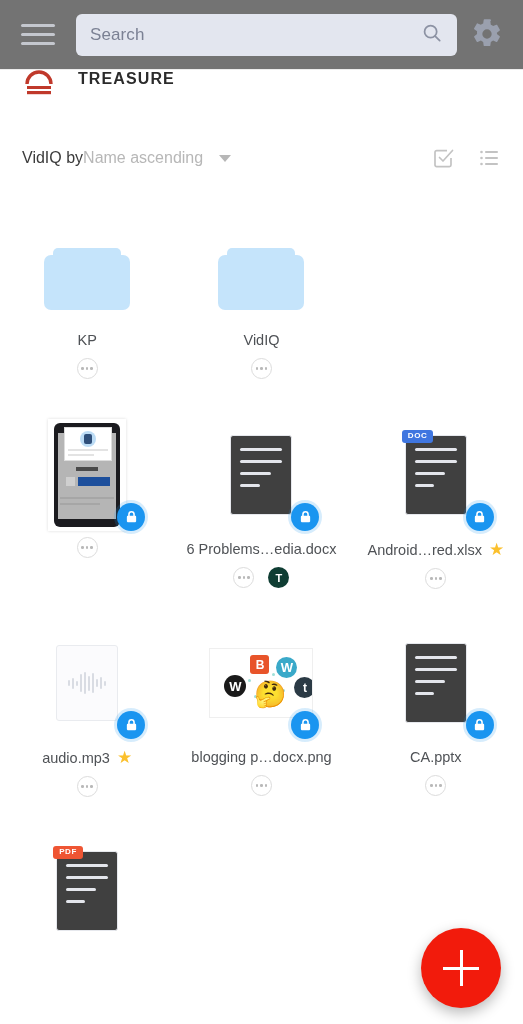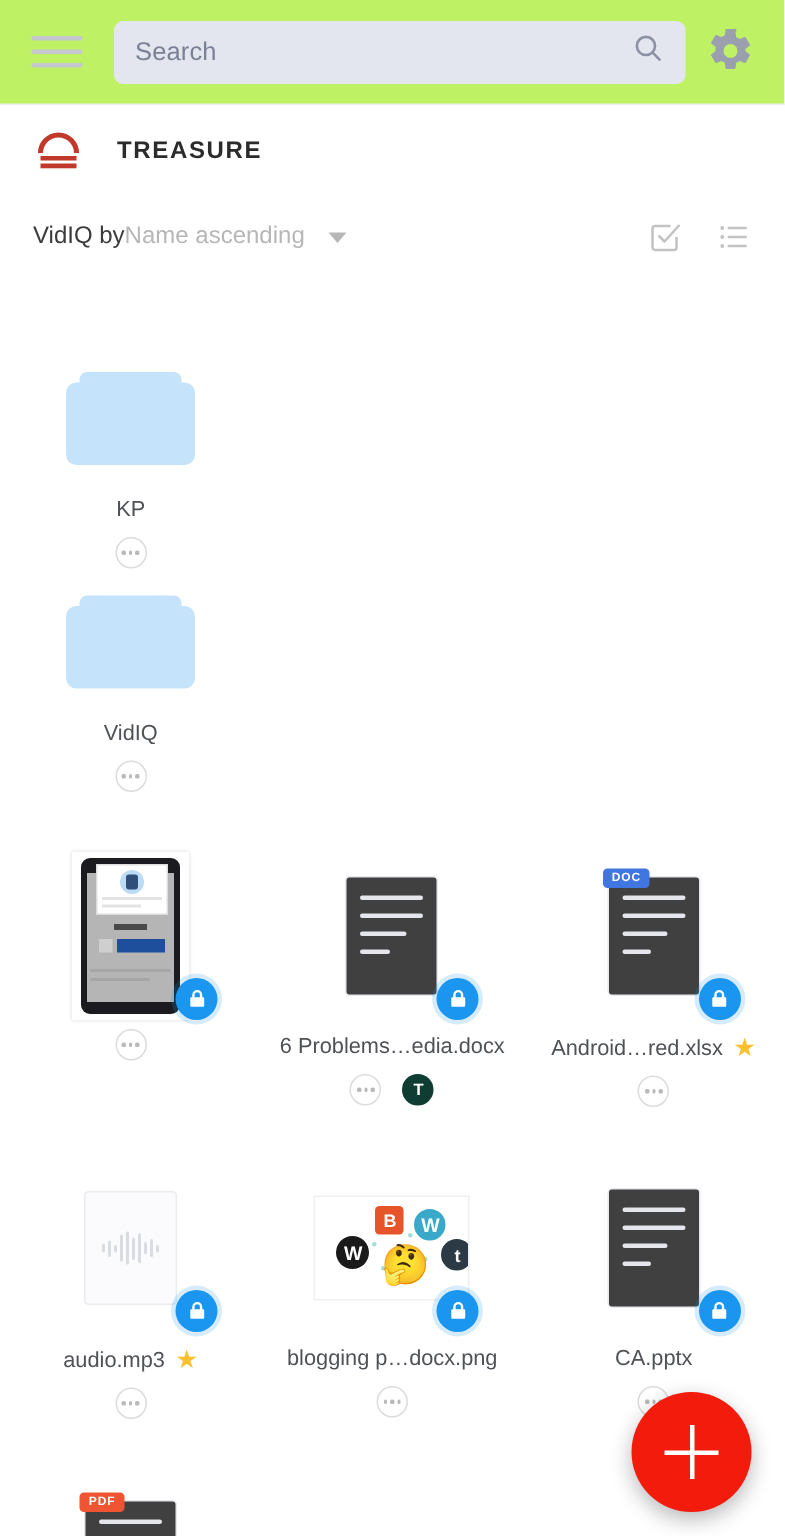--- a/index.html
+++ b/index.html
@@ -9,21 +9,21 @@
     font-family: "Liberation Sans", sans-serif;
     overflow: hidden;
   }
 
   
   .topbar {
     height: 70px;
     display: flex;
     align-items: center;
     padding: 0 18px;
-    background: #bef264;
+    background: #737373;
     border-bottom: 1px solid #ececec;
   }
   .hamburger {
     width: 40px; height: 40px;
     display: flex; flex-direction: column;
     justify-content: center; align-items: center;
     gap: 6px;
     flex: 0 0 auto;
     cursor: pointer;
   }
@@ -49,21 +49,21 @@
     color: #7b8194;
     font-size: 17px;
     letter-spacing: .1px;
   }
   .icon-gear { width: 34px; height: 34px; flex: 0 0 auto; cursor: pointer; }
 
   
   .titlerow {
     height: 62px;
     display: flex;
-    align-items: center;
+    align-items: flex-start;
     padding: 0 22px;
     gap: 22px;
   }
   .brand-logo { width: 34px; height: 26px; flex: 0 0 auto; }
   .brand-name {
     font-size: 16px;
     font-weight: bold;
     letter-spacing: 1.1px;
     color: #2b2b2b;
   }
@@ -276,21 +276,21 @@
     width: 21px; height: 21px;
     border-radius: 50%;
     background: #0f3d33;
     color: #ffffff;
     font-size: 11px;
     font-weight: bold;
     display: flex; align-items: center; justify-content: center;
     cursor: pointer;
   }
 
-  .row.r1 { margin-bottom: 34px; flex-direction: column; }
+  .row.r1 { margin-bottom: 34px; }
   .row.r2 { margin-bottom: 32px; }
   .row.r3 { margin-bottom: 32px; }
 
   
   .fab {
     position: absolute;
     right: 22px; bottom: 16px;
     width: 80px; height: 80px;
     border-radius: 50%;
     background: #f21b0c;

